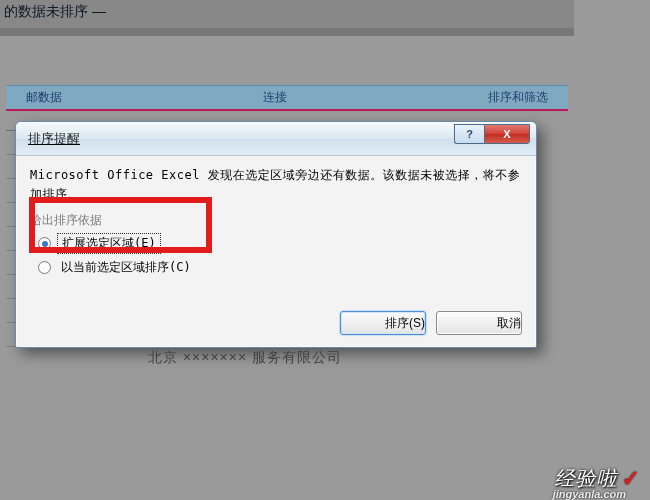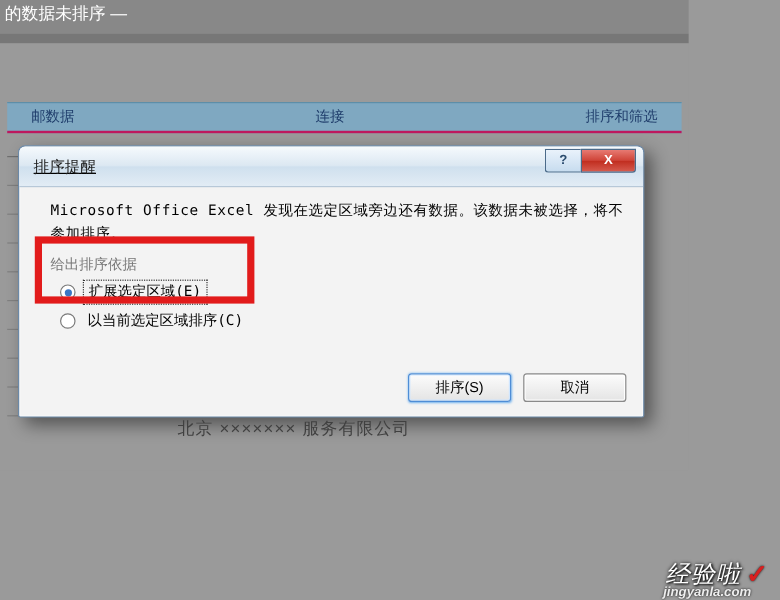--- a/index.html
+++ b/index.html
@@ -9,21 +9,21 @@
       background: #9a9a9a;
       font-family: "Microsoft YaHei", "SimSun", Arial, sans-serif;
       position: relative;
       overflow: hidden;
     }
     
     .bg-title {
       position: absolute;
       top: 0; left: 0; right: 0; height: 28px;
       background: #888;
-      color: #ffffff;
+      color: #0f172a;
       font-size: 14px;
       padding-left: 4px;
       line-height: 22px;
     }
     .bg-sep {
       position: absolute;
       top: 28px; left: 0; right: 0; height: 8px;
       background: #777;
     }
     .bg-ribbon {
@@ -105,21 +105,21 @@
       color: #2a4b6d;
       border-right: none;
     }
     .winbtn.close {
       background: linear-gradient(#e77a72,#cf4438 48%,#c12e20 52%,#d65b4e);
       color: #fff;
       border-radius: 0 0 3px 0;
       width: 46px;
     }
     .dlg-body {
-      padding: 10px 14px 0 26px;
+      padding: 10px 14px 0 14px;
       font-size: 12px;
       font-family: "SimSun", "MS Gothic", monospace;
       color: #000;
     }
     .dlg-msg {
       line-height: 1.6;
       letter-spacing: 0.5px;
     }
     .dlg-group {
       margin-top: 8px;
@@ -174,21 +174,21 @@
     .btn {
       min-width: 86px;
       height: 24px;
       font-size: 12px;
       font-family: "SimSun", Arial, sans-serif;
       border: 1px solid #8a8a8a;
       border-radius: 3px;
       background: linear-gradient(#fcfcfc,#e4e4e4);
       display: flex;
       align-items: center;
-      justify-content: center;
+      justify-content: flex-end;
       box-shadow: inset 0 0 0 1px #fff;
     }
     .btn.primary {
       border-color: #4e8dd6;
       box-shadow: 0 0 2px #6fb1ee, inset 0 0 0 1px #cfe6ff;
     }
     .bg-bottom-text {
       position: absolute;
       top: 349px; left: 148px;
       font-size: 14px;

